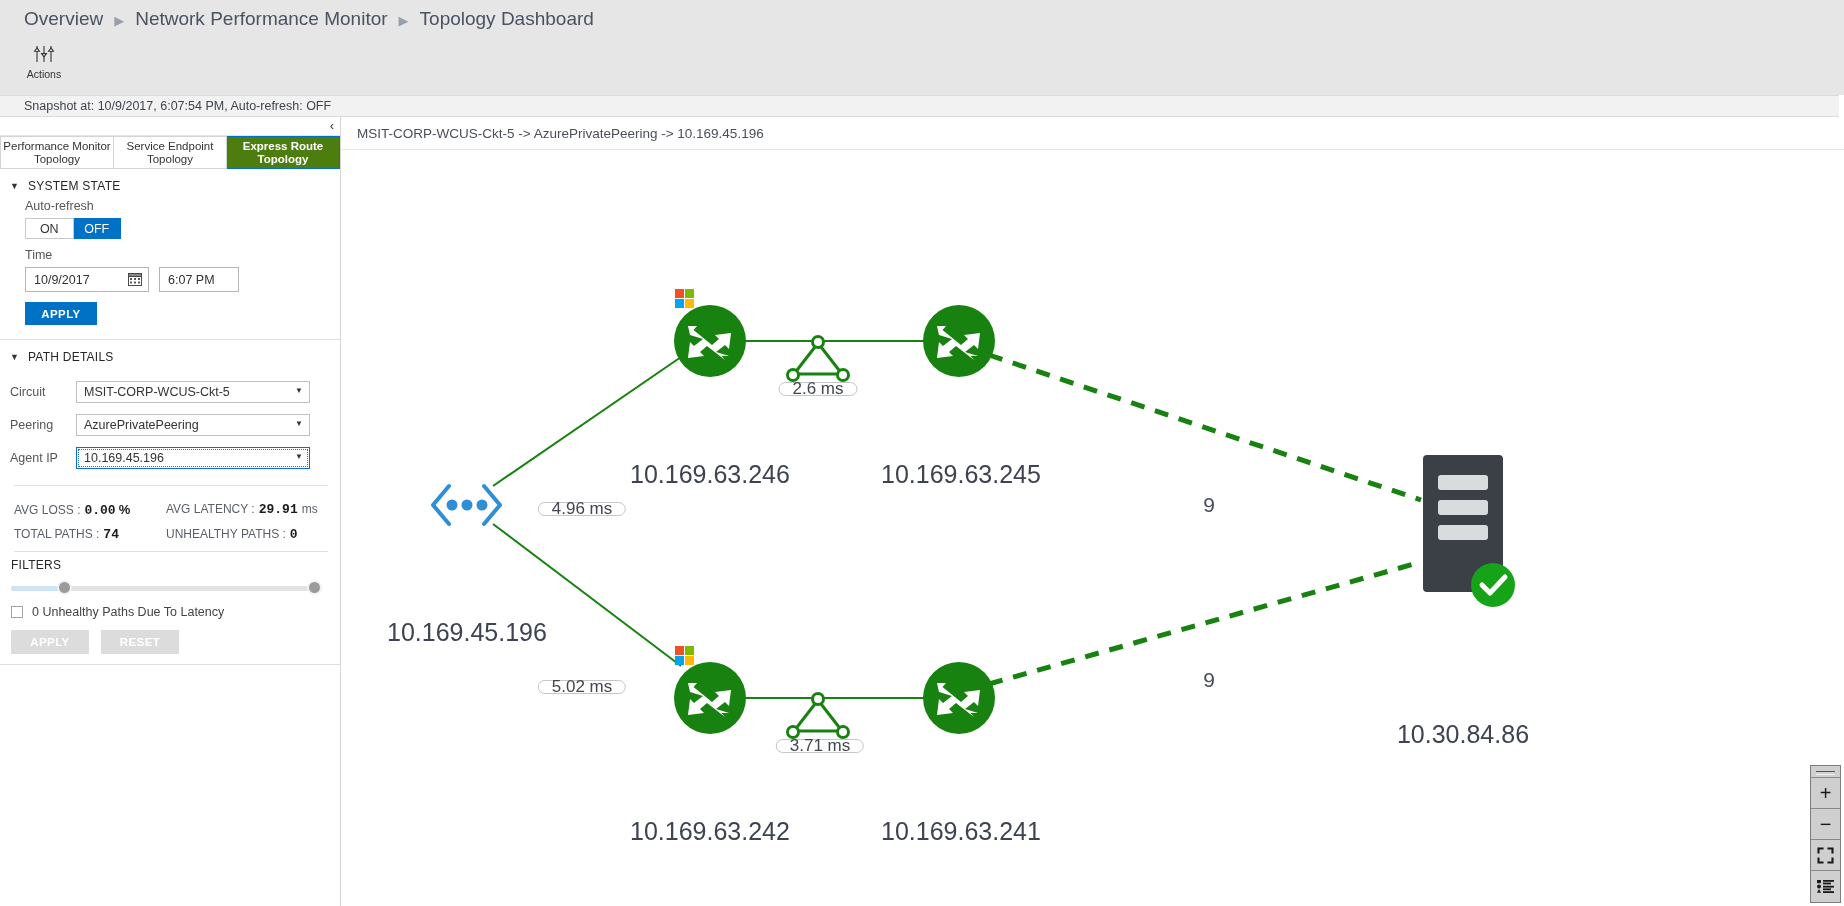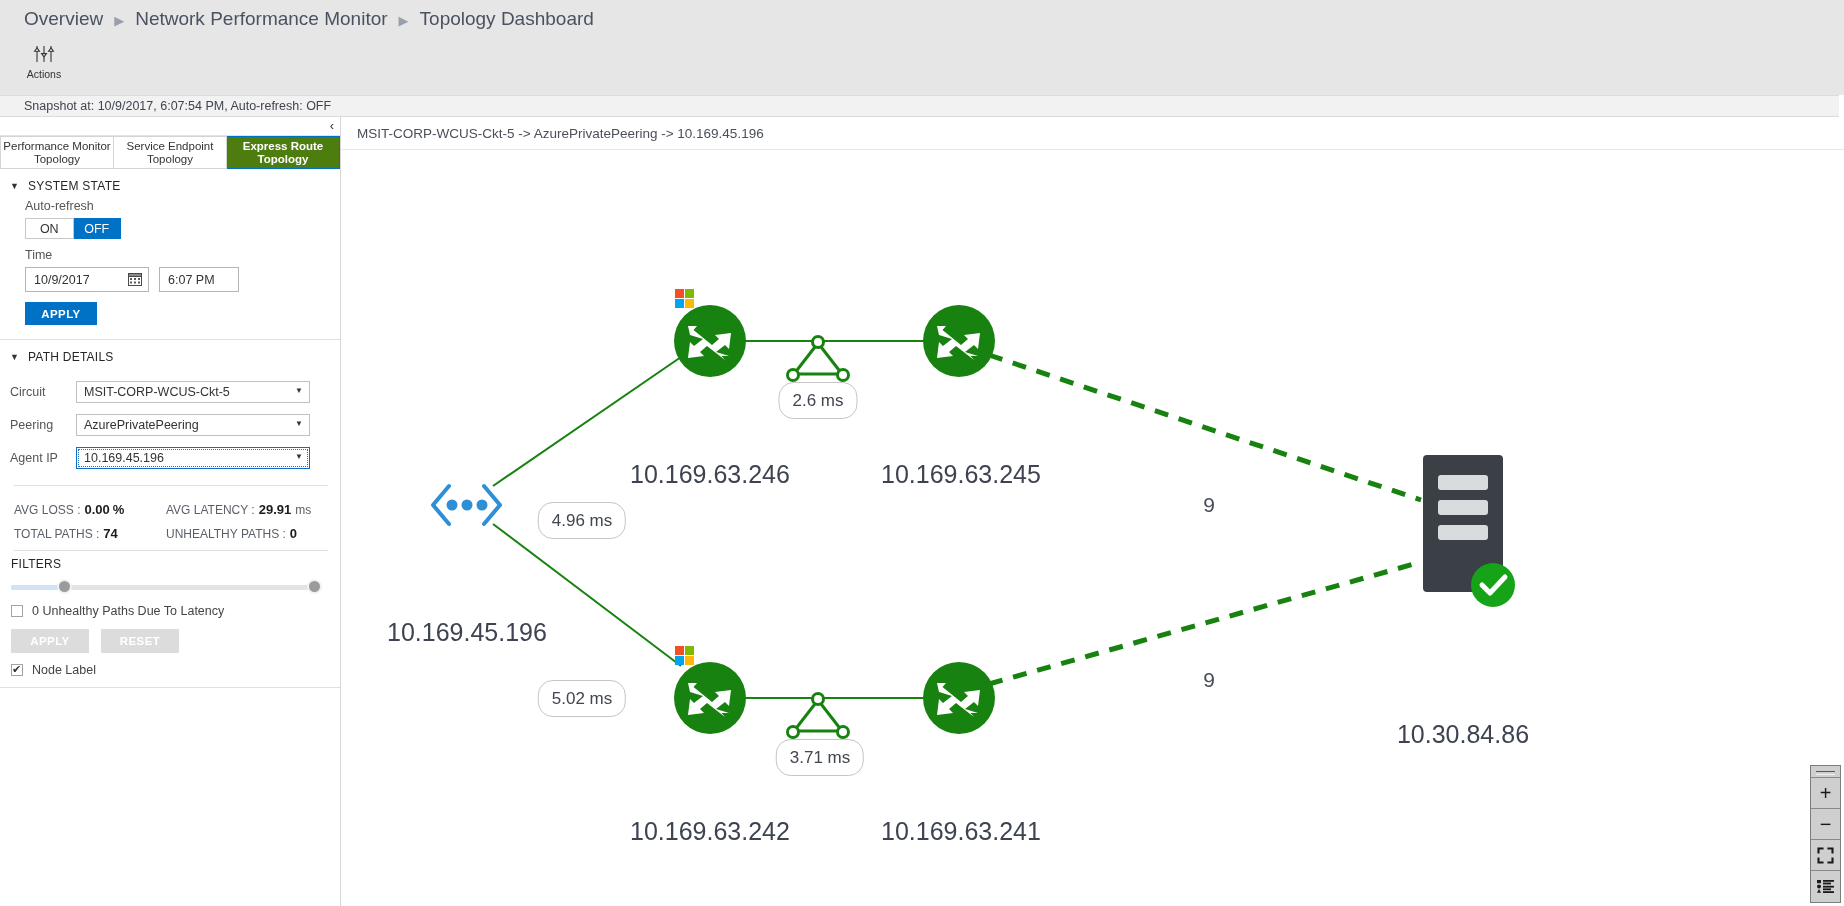--- a/index.html
+++ b/index.html
@@ -107,21 +107,21 @@
     font-size:12.5px; color:#333; display:flex; align-items:center; padding-left:7px; cursor:pointer;
   }
   .selectbox.focused { border:1px solid #0b6ecb; outline:1px dotted #2a6fbb; outline-offset:-3px; }
   .sel-caret { position:absolute; right:6px; top:4px; font-size:8px; color:#333; }
 
   .stats { padding:16px 10px 0 14px; }
   .stat-line { display:flex; margin-bottom:9px; }
   .stat-cell { display:flex; align-items:baseline; }
   .stat-cell.first { width:152px; }
   .stat-key { font-size:12px; color:#5a5f69; }
-  .stat-val { font-size:13px; color:#1b1b1b; font-weight:bold; margin-left:4px; }
+  .stat-val { font-size:13px; color:#1b1b1b; font-weight:bold; margin-left:4px;font-family:Liberation Mono, monospace; }
   .stat-unit { font-size:13px; color:#1b1b1b; font-weight:bold; margin-left:3px;}
 
   .filters-title { font-size:12px; color:#262626; padding:6px 0 0 11px; letter-spacing:.25px;}
   .hops-row { display:flex; justify-content:space-between; padding:10px 17px 0 11px; }
   .hops-lbl { font-size:12px; color:#5a5f69; }
   .slider-wrap { position:relative; margin:9px 18px 0 11px; height:14px; }
   .slider-track { position:absolute; left:0; right:0; top:5px; height:5px; background:#e3e3e3; border-radius:2px; }
   .slider-fill { position:absolute; left:0; top:5px; height:5px; background:#cfe3f5; border-radius:2px; }
   .slider-thumb {
     position:absolute; width:15px; height:15px; border-radius:50%;
@@ -171,21 +171,21 @@
 
   .nodelabel {
     position:absolute; font-size:25px; color:#3d4350; white-space:nowrap;
     transform:translateX(-50%);
   }
   .msbadge { position:absolute; width:19px; height:19px; }
   .msbadge i { position:absolute; width:8.5px; height:8.5px; display:block; }
 
   
   .pill {
-    position:absolute; height:37px; border:1px solid #c5c5c5; border-radius:15px;
+    position:absolute; height:14px; border:1px solid #c5c5c5; border-radius:15px;
     background:#fff; display:flex; align-items:center; justify-content:center;
     font-size:17px; color:#41464f; padding:0 13px; transform:translateX(-50%);
   }
   .hopnum {
     position:absolute; font-size:21px; color:#474c57; transform:translate(-50%,-50%);
   }
 
   
   .zoomctl {
     position:absolute; right:3px; bottom:3px; width:31px;
@@ -365,24 +365,20 @@
     <div class="check-row">
       <span class="cb"></span>
       <span class="cb-lbl">0 Unhealthy Paths Due To Latency</span>
     </div>
 
     <div class="btn-row">
       <div class="btn-disabled">APPLY</div>
       <div class="btn-disabled">RESET</div>
     </div>
 
-    <div class="check-row">
-      <span class="cb checked"></span>
-      <span class="cb-lbl">Node Label</span>
-    </div>
 
     <div class="bottom-divider"></div>
   </div>
 
   <div class="canvas">
 
     <div class="pathhead">
       <span>MSIT-CORP-WCUS-Ckt-5 -&gt; AzurePrivatePeering -&gt; 10.169.45.196</span>
     </div>
 

